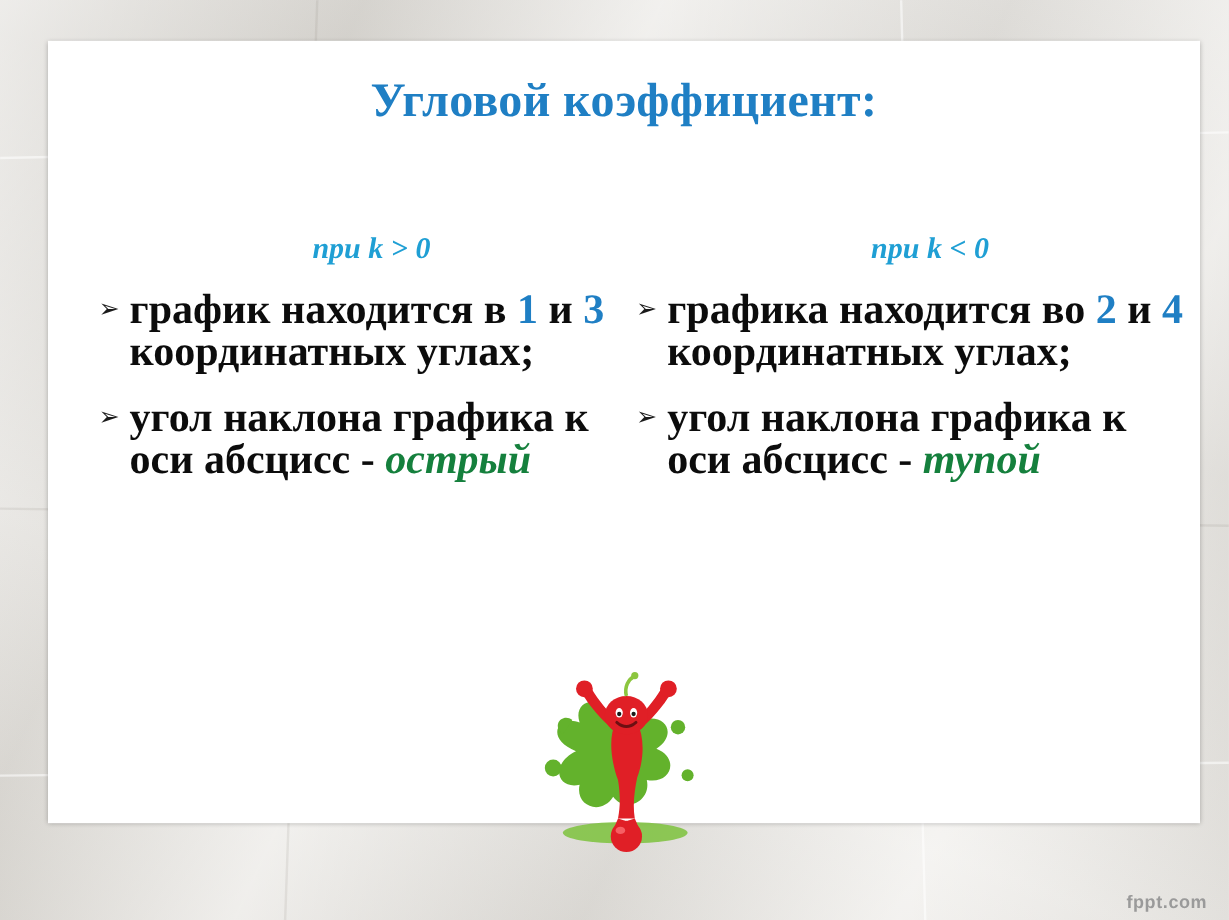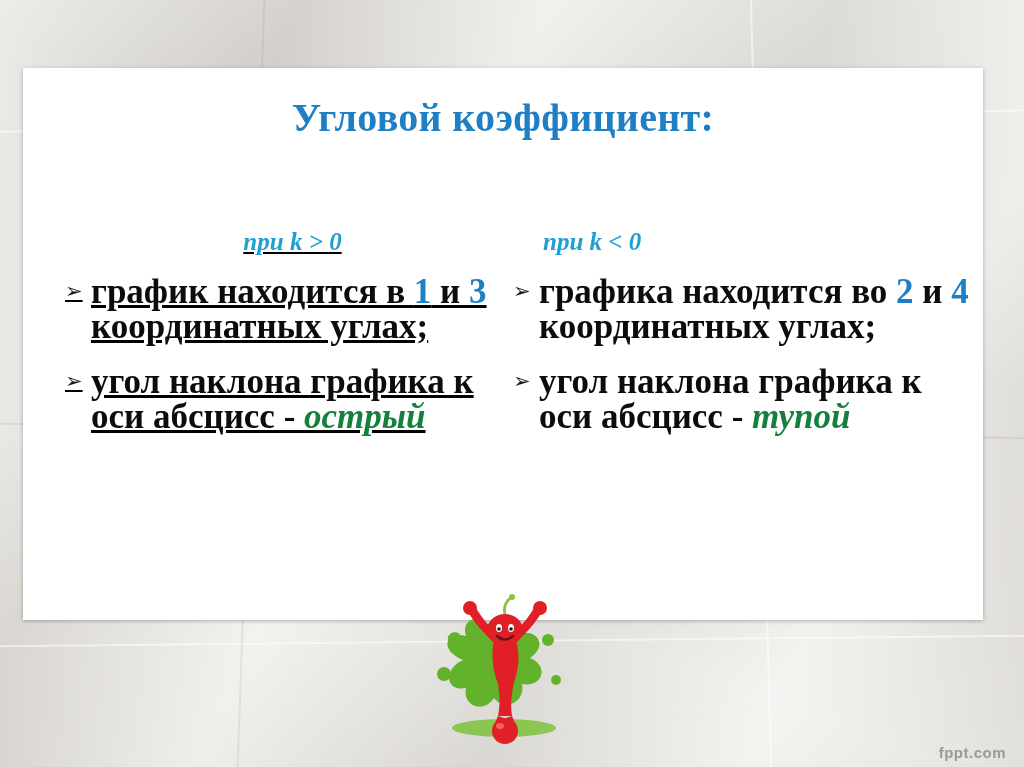--- a/index.html
+++ b/index.html
@@ -27,27 +27,26 @@
   
   .crease {
     position: absolute;
     background: rgba(255,255,255,0.55);
     pointer-events: none;
   }
   .crease.dark { background: rgba(120,115,108,0.12); }
 
   #card {
     position: absolute;
-    left: 23px;
+    left: 40px;
     top: 34px;
     width: 960px;
-    height: 552px;
+    height: 652px;
     background: #ffffff;
     box-shadow: 0 1px 4px rgba(0,0,0,0.28);
-    margin-top: 34px;
   }
 
   #title-block {
     position: absolute;
     left: 0;
     top: 26px;
     width: 960px;
     text-align: center;
   }
   #slide-title {
@@ -63,33 +62,33 @@
     font-weight: bold;
     font-style: italic;
     font-size: 31px;
     color: #e8171b;
   }
 
   .column {
     position: absolute;
     top: 160px;
   }
-  #col-left  { left: 42px;  width: 455px; text-decoration: underline; }
+  #col-left  { left: 42px;  width: 455px; }
   #col-right { left: 490px; width: 460px; }
 
   .col-heading {
     font-family: "Liberation Serif", serif;
     font-weight: bold;
     font-style: italic;
     font-size: 25px;
     color: #1f9fd4;
     text-align: center;
     margin-bottom: 18px;
   }
-  #col-right .col-heading { text-align: left; padding-left: 30px; }
+  #col-right .col-heading { text-align: center; padding-left: 30px; }
 
   .bullet-row {
     display: flex;
     align-items: flex-start;
     margin-bottom: 20px;
   }
   .bullet-marker {
     flex: 0 0 auto;
     width: 26px;
     font-size: 21px;

